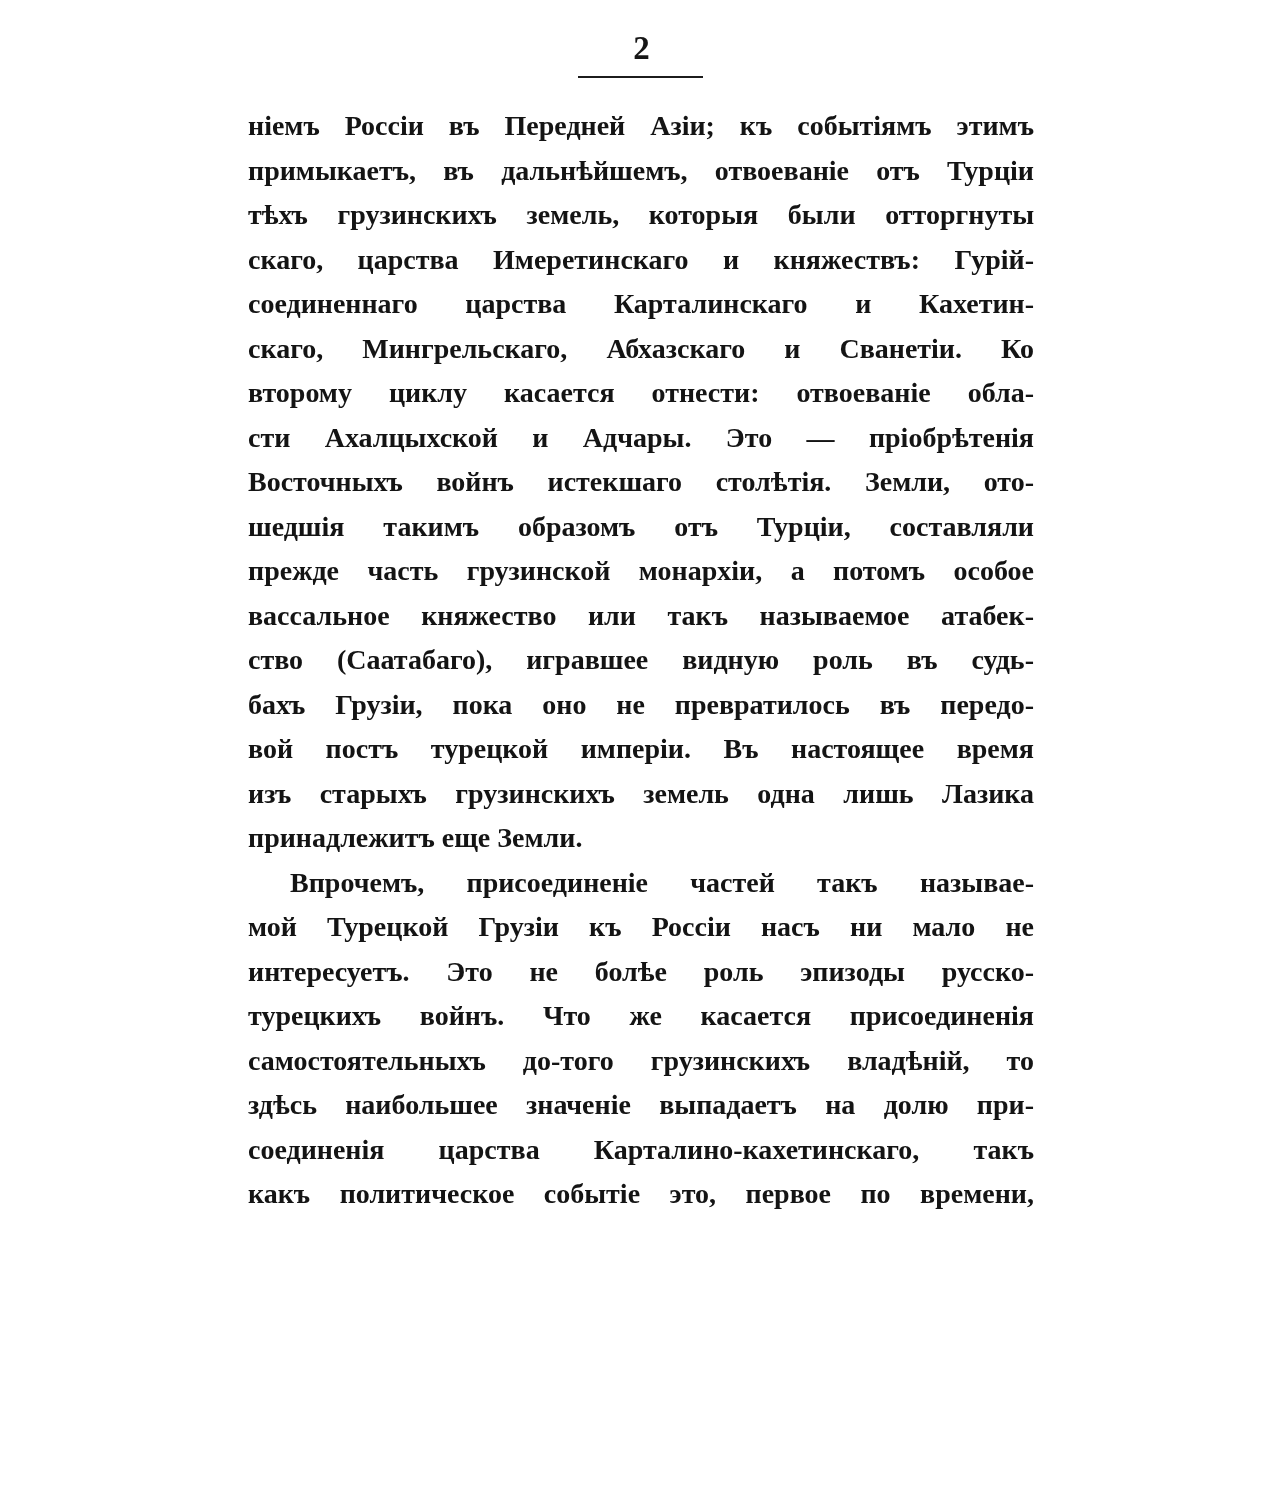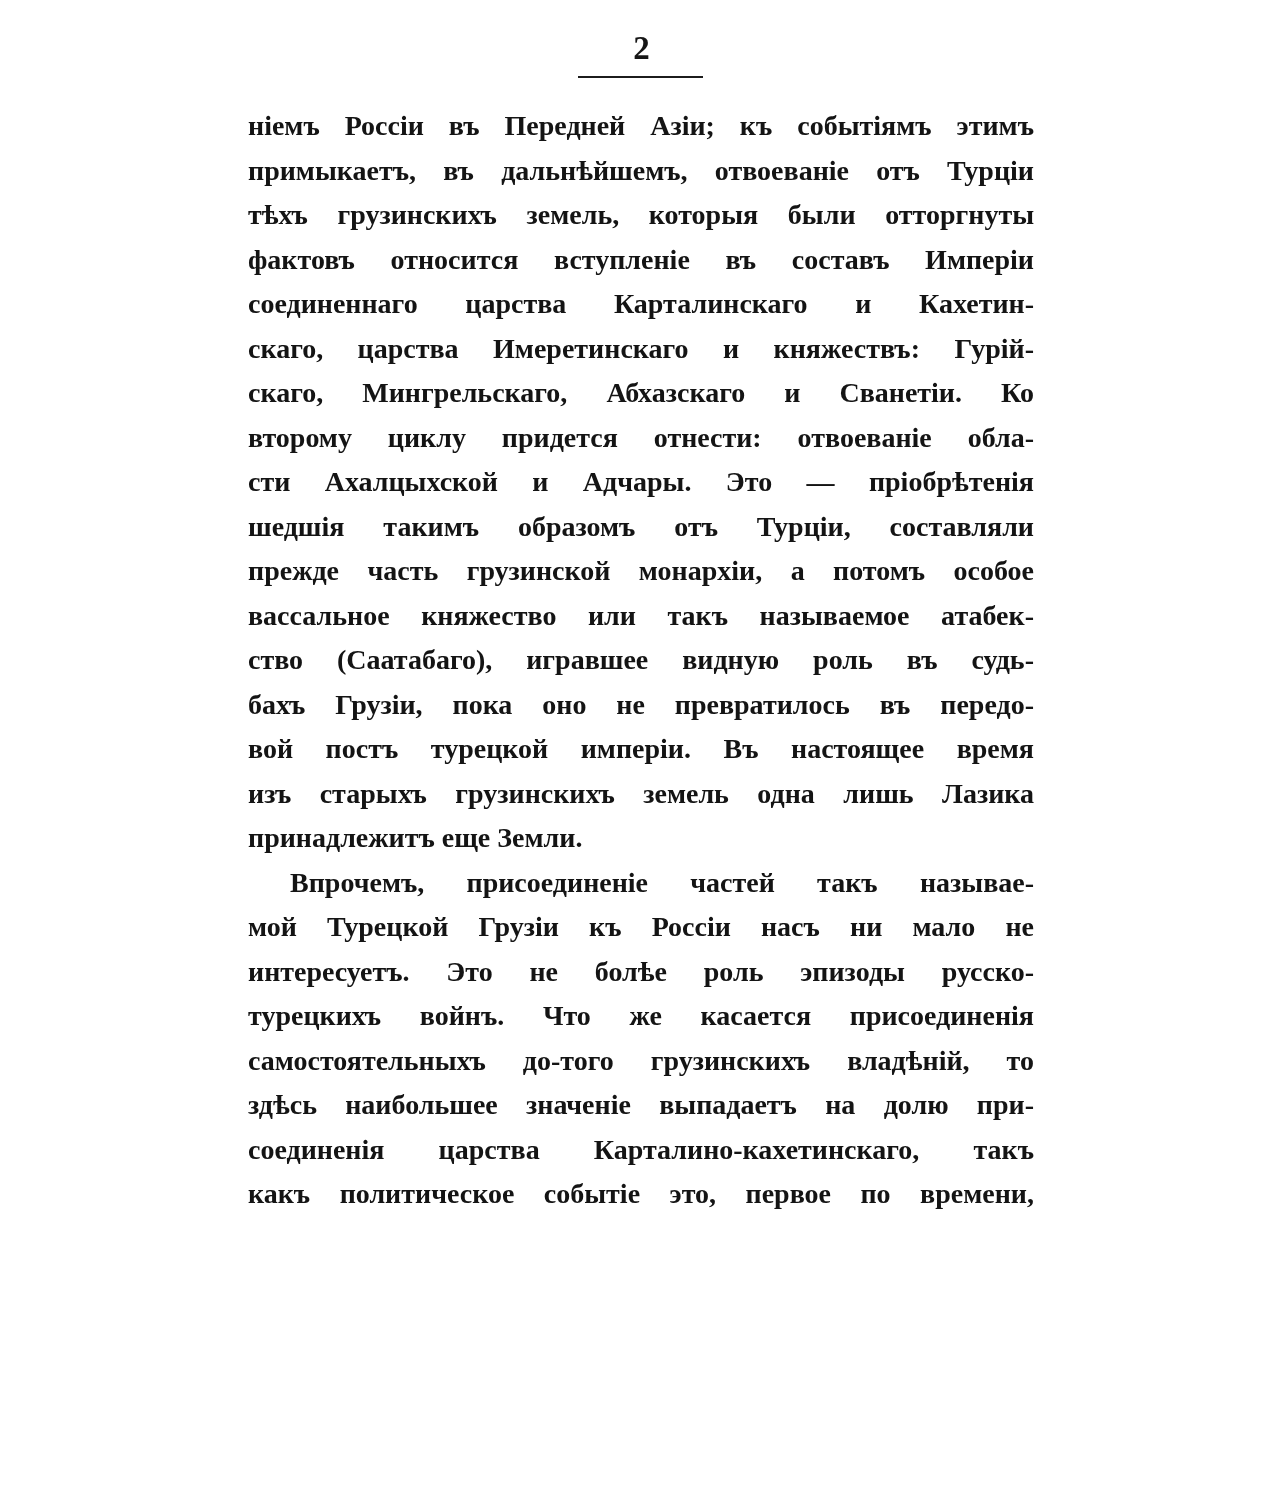--- a/index.html
+++ b/index.html
@@ -74,26 +74,26 @@
 <body>
 
 <div class="page">
   <div class="page-number">2</div>
   <div class="header-rule"></div>
   <div class="text-block" id="text-block">
       <div class="paragraph">
         <div class="line">ніемъ Россіи въ Передней Азіи; къ событіямъ этимъ</div>
         <div class="line">примыкаетъ, въ дальнѣйшемъ, отвоеваніе отъ Турціи</div>
         <div class="line">тѣхъ грузинскихъ земель, которыя были отторгнуты</div>
-        <div class="line">фактовъ относится вступленіе въ составъ Имперіи</div>
+        <div class="line">скаго, царства Имеретинскаго и княжествъ: Гурій-</div>
         <div class="line">соединеннаго царства Карталинскаго и Кахетин-</div>
-        <div class="line">скаго, царства Имеретинскаго и княжествъ: Гурій-</div>
         <div class="line">скаго, Мингрельскаго, Абхазскаго и Сванетіи. Ко</div>
-        <div class="line">второму циклу придется отнести: отвоеваніе обла-</div>
+        <div class="line">второму циклу касается отнести: отвоеваніе обла-</div>
         <div class="line">сти Ахалцыхской и Адчары. Это — пріобрѣтенія</div>
+        <div class="line">Восточныхъ войнъ истекшаго столѣтія. Земли, ото-</div>
         <div class="line">шедшія такимъ образомъ отъ Турціи, составляли</div>
         <div class="line">прежде часть грузинской монархіи, а потомъ особое</div>
         <div class="line">вассальное княжество или такъ называемое атабек-</div>
         <div class="line">ство (Саатабаго), игравшее видную роль въ судь-</div>
         <div class="line">бахъ Грузіи, пока оно не превратилось въ передо-</div>
         <div class="line">вой постъ турецкой имперіи. Въ настоящее время</div>
         <div class="line">изъ старыхъ грузинскихъ земель одна лишь Лазика</div>
         <div class="line no-justify">принадлежитъ еще Земли.</div>
       </div>
       <div class="paragraph">

